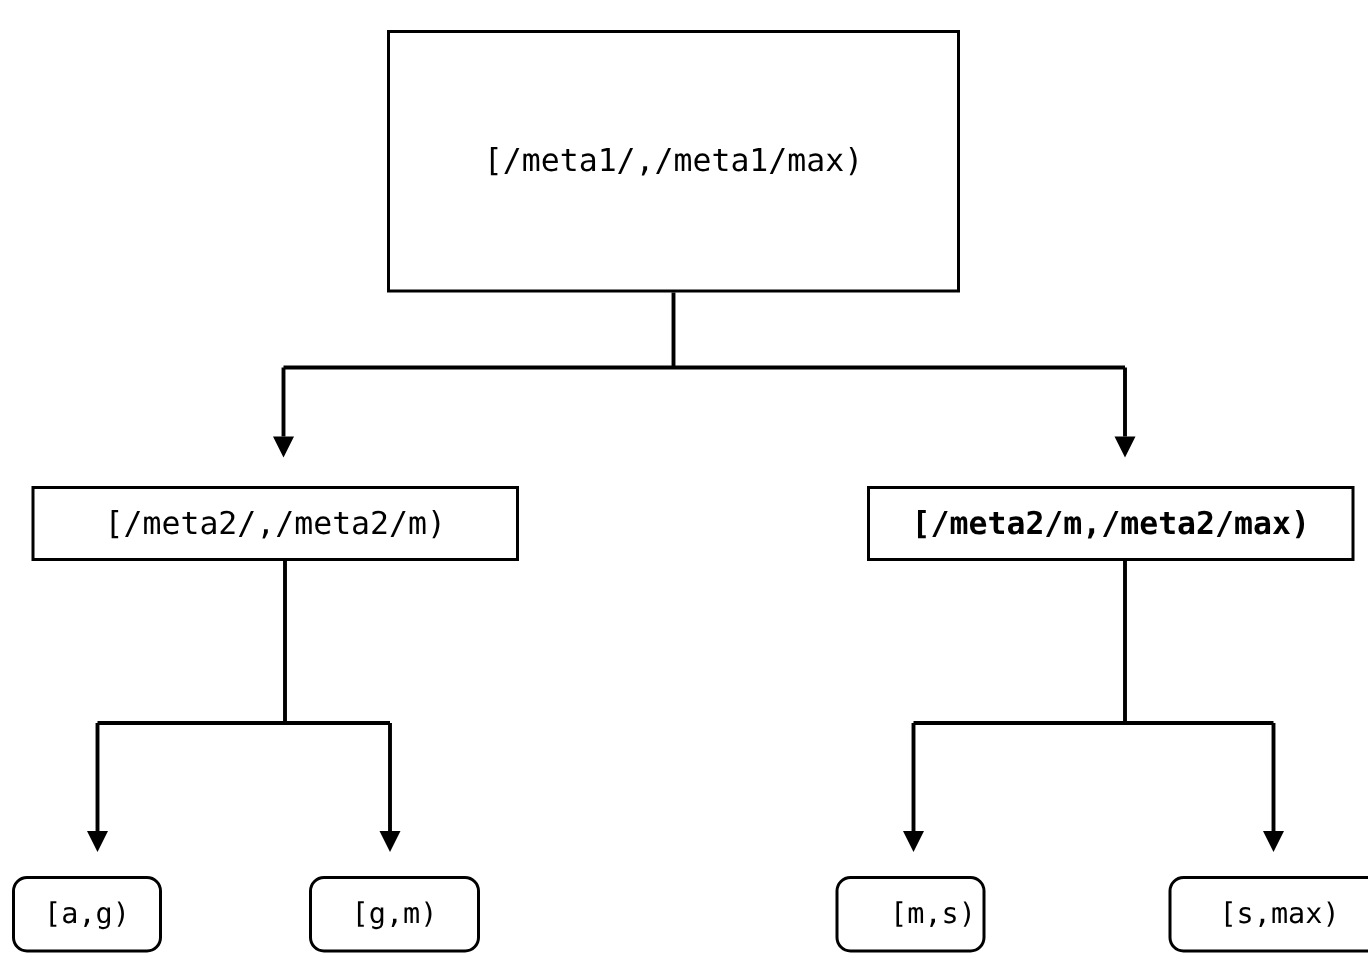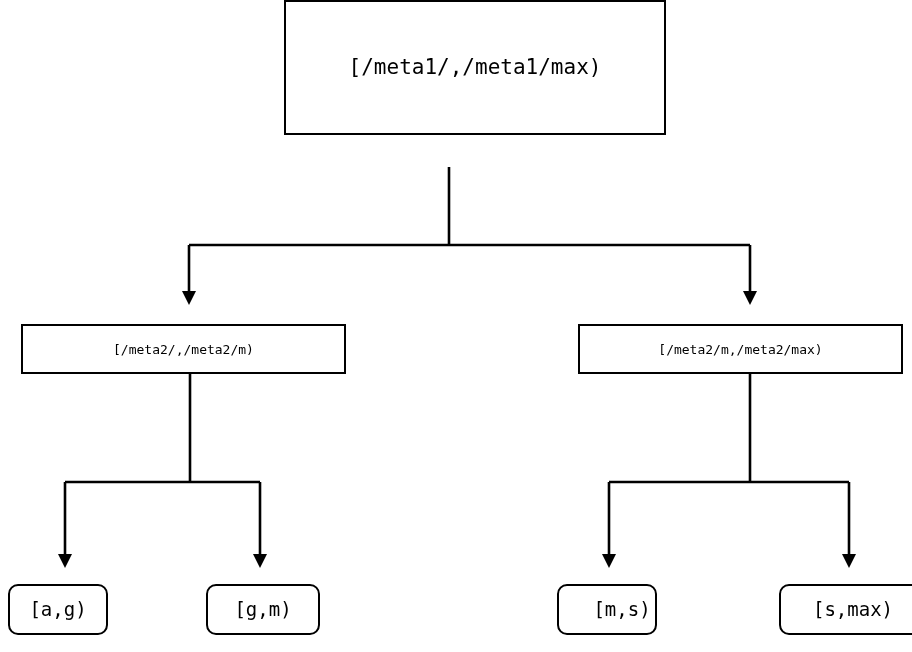--- a/index.html
+++ b/index.html
@@ -40,39 +40,38 @@
   }
   .node-label {
     font-family: "DejaVu Sans Mono", monospace;
     color: #000000;
     line-height: 1;
     white-space: pre;
   }
   
   .node-root {
     left: 258px;
-    top: 0;
+    top: 20px;
     width: 382px;
-    height: 135px;
-    margin-left: 26px;
+    height: 175px;
   }
   .node-root .node-label {
     font-size: 21px;
     letter-spacing: 0px;
   }
   
   .node-mid {
     top: 324px;
     height: 50px;
     width: 325px;
   }
   .node-mid-left  { left: 21px;  }
-  .node-mid-right { left: 578px; }
+  .node-mid-right { left: 578px; font-weight: bold; }
   .node-mid .node-label {
-    font-size: 13px;
+    font-size: 21px;
   }
   
   .node-leaf {
     top: 584px;
     height: 51px;
     border-radius: 10px;
   }
   .node-leaf .node-label {
     font-size: 19px;
   }

